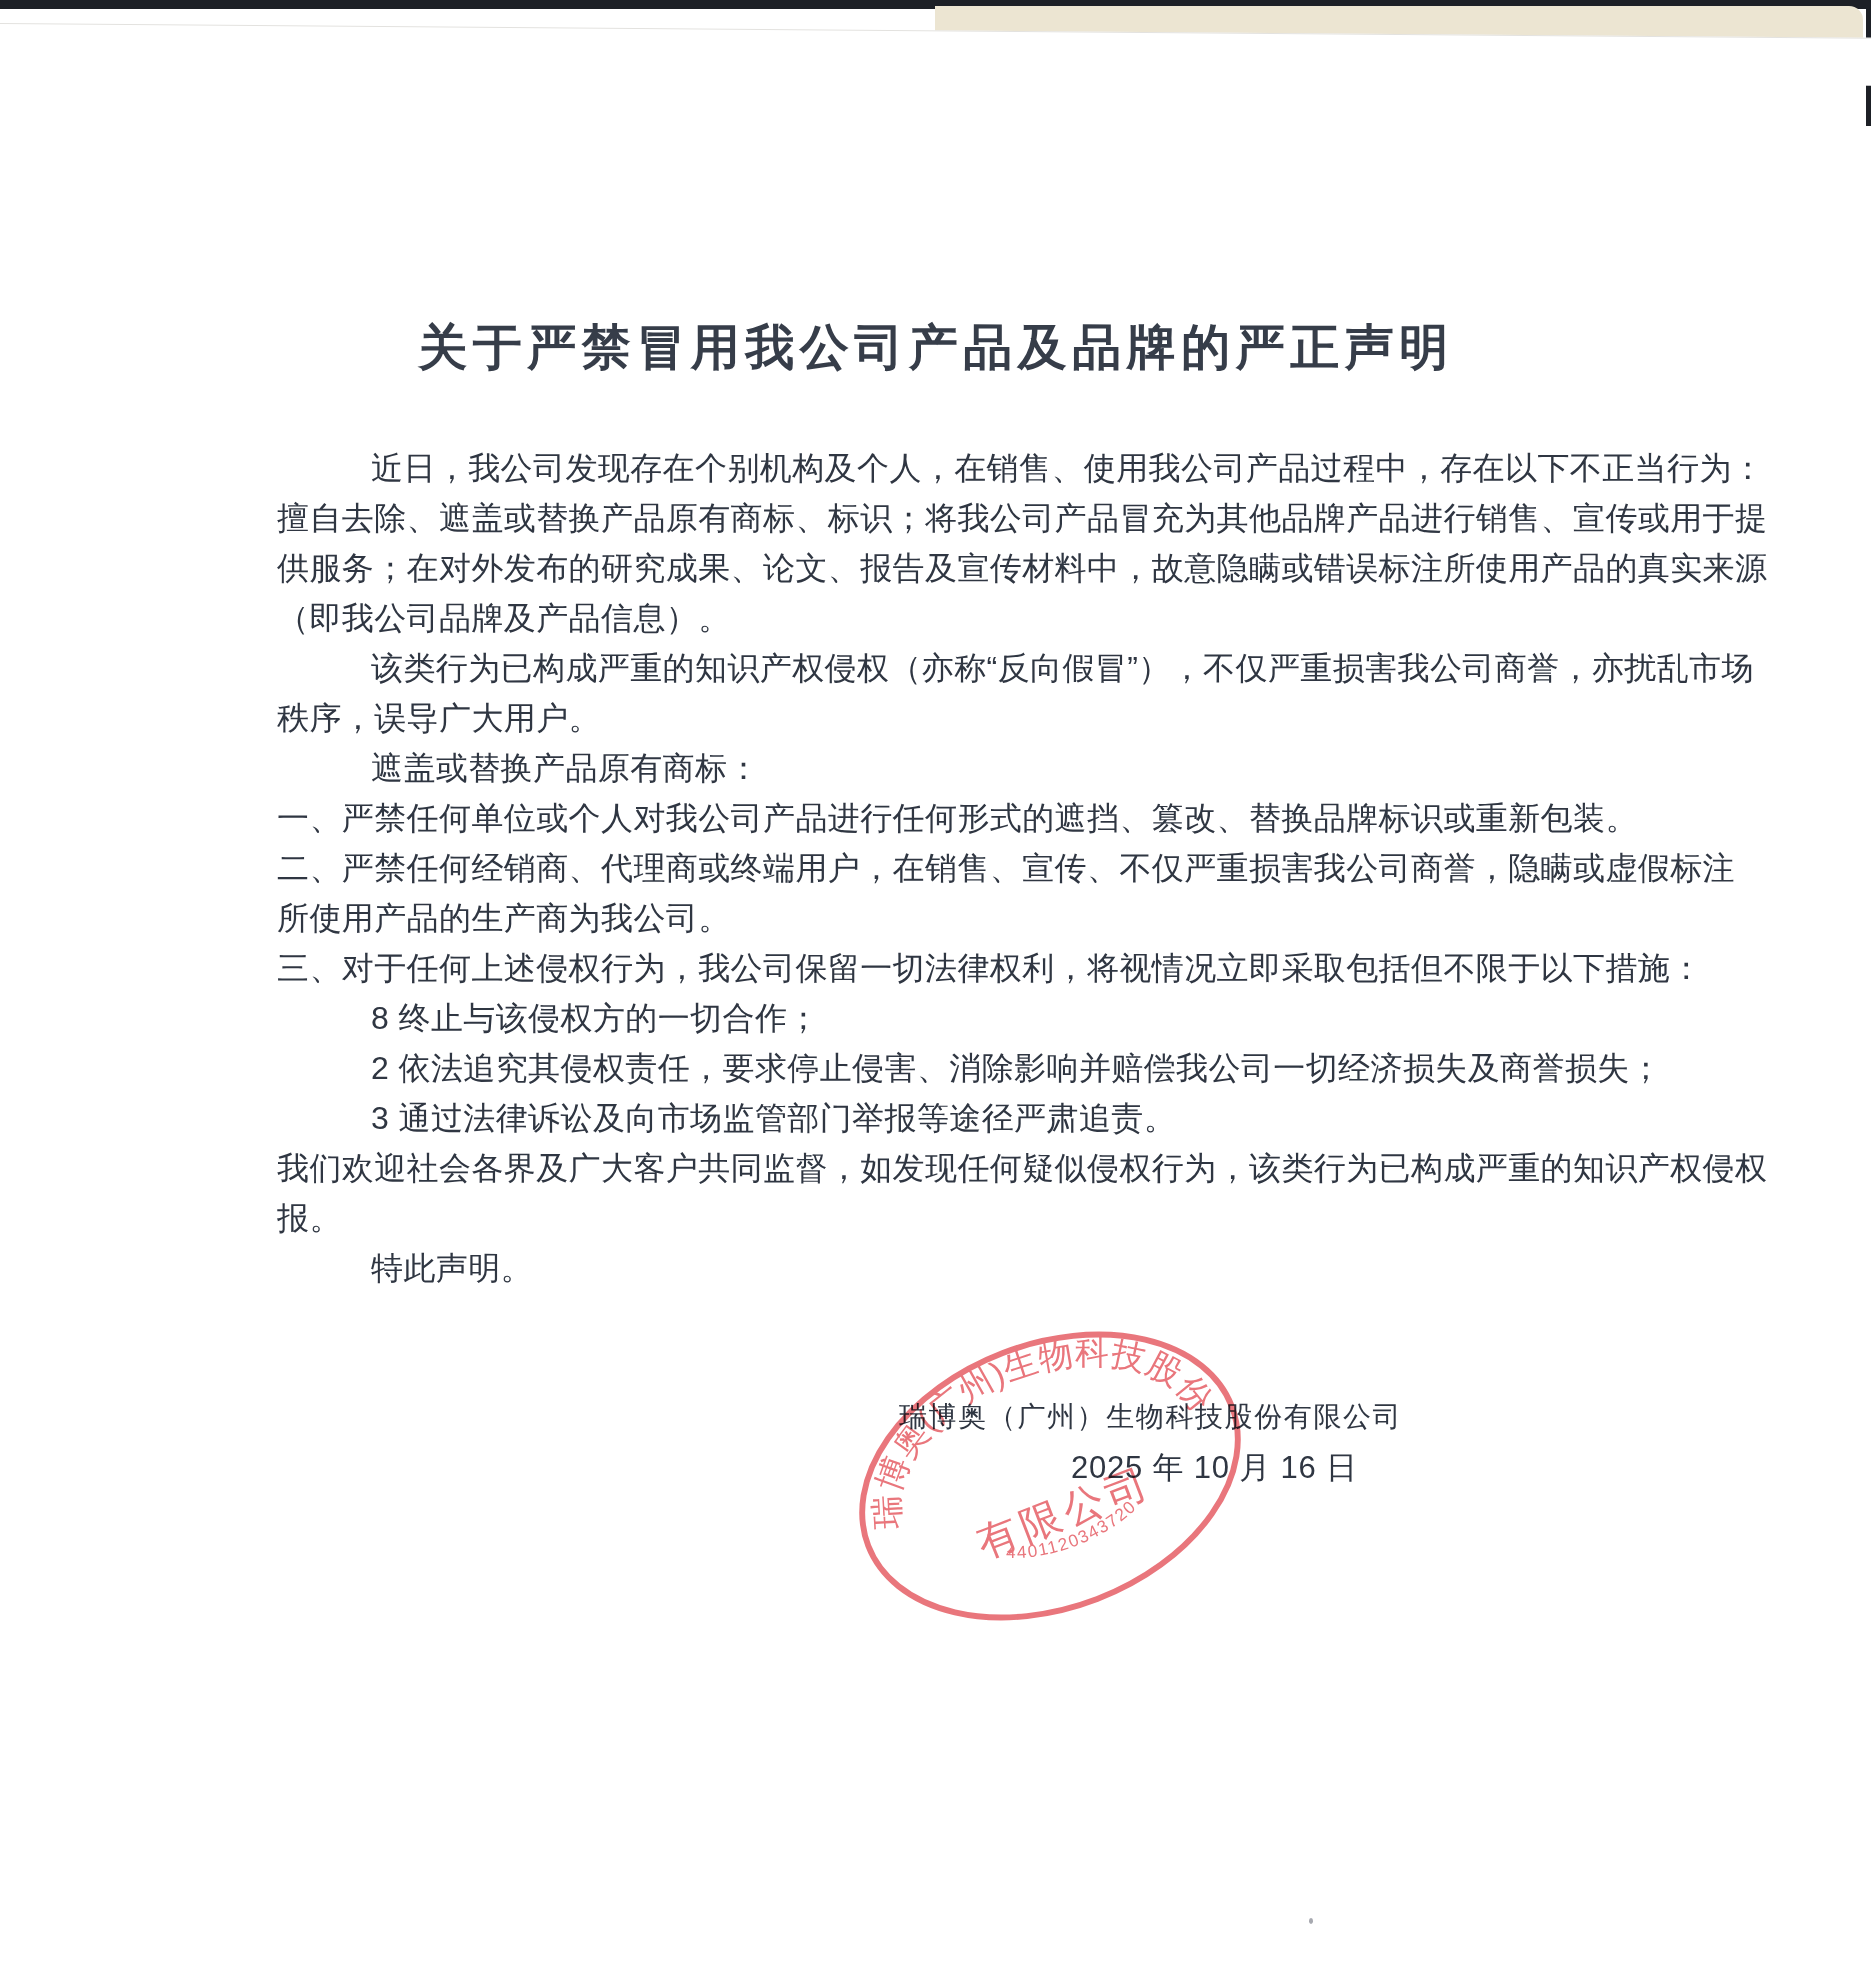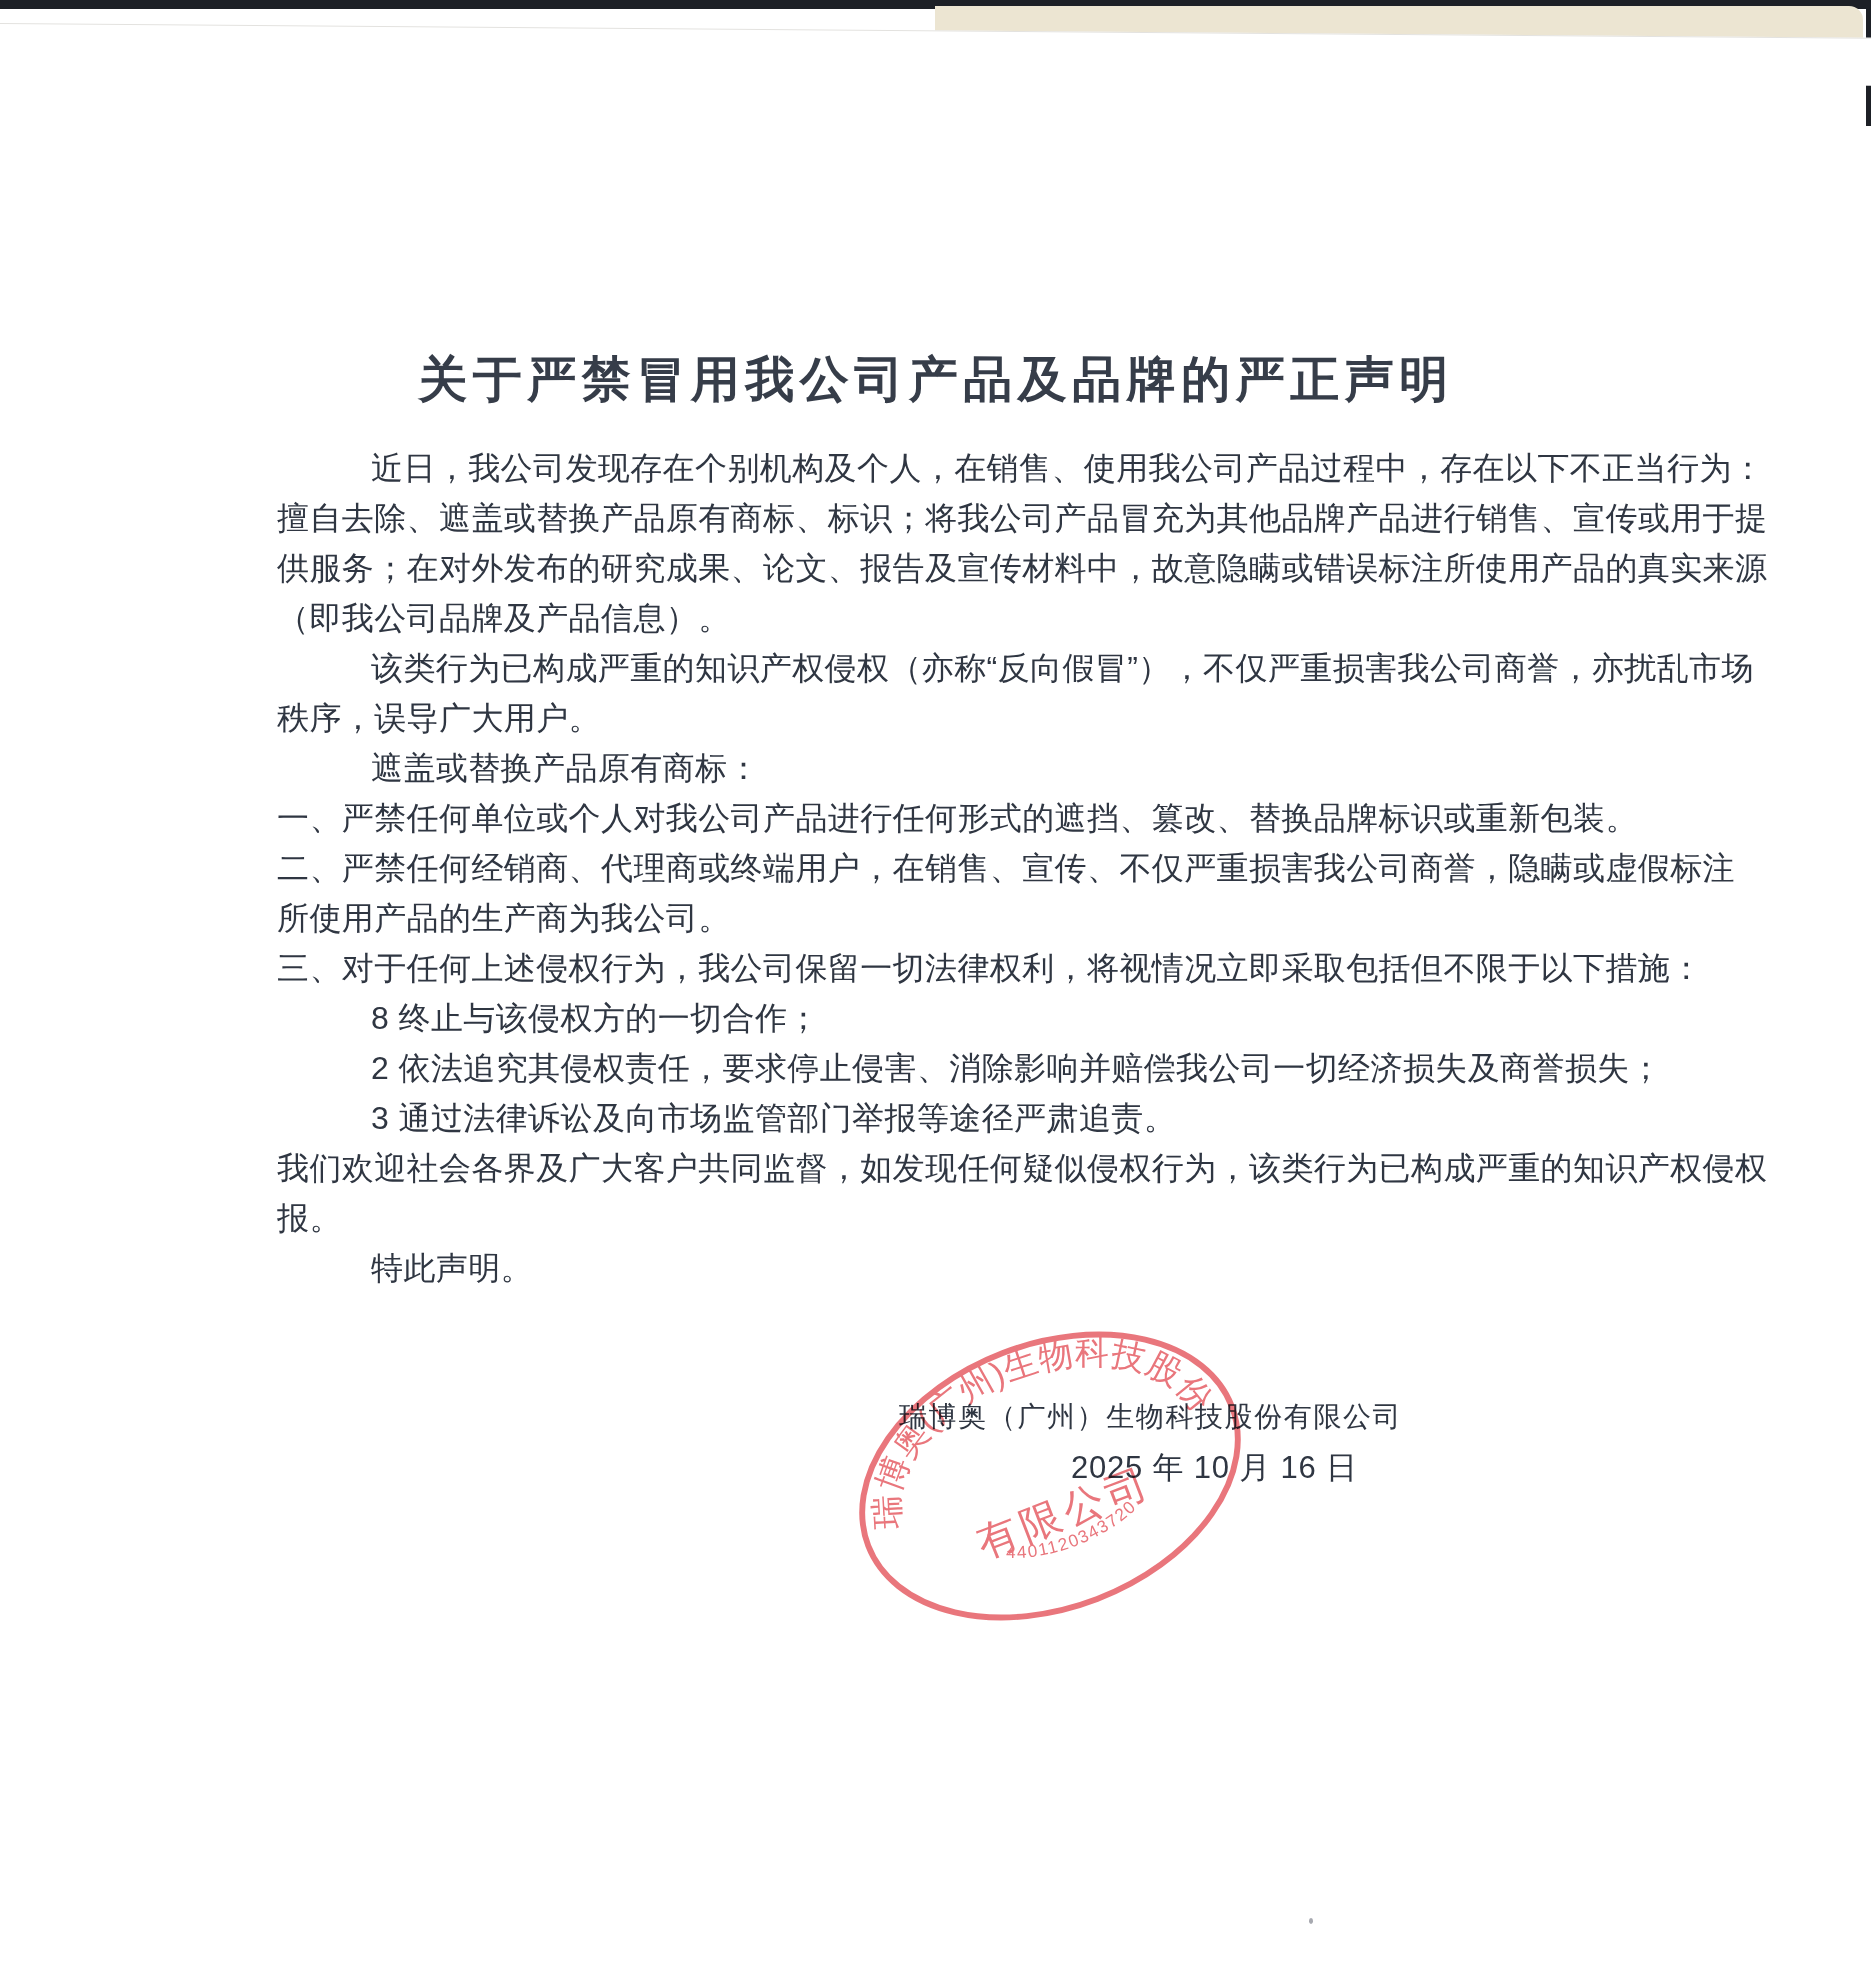--- a/index.html
+++ b/index.html
@@ -20,21 +20,21 @@
     position:absolute;left:-7.9px;top:23px;width:1898px;height:47px;background:#ffffff;
     border-top:0.8px solid #e3e2df;
     transform:rotate(0.45deg);transform-origin:left top;
   }
   .speck{position:absolute;width:3.9px;height:5.5px;background:rgba(60,65,80,.45);border-radius:50%;}
 
   
   .doc-title{
     position:absolute;left:0;top:315px;width:1872px;
     text-align:center;font-size:49px;font-weight:600;letter-spacing:5.5px;
-    color:#363d49;white-space:nowrap;margin-top:32px;
+    color:#363d49;white-space:nowrap;
   }
   .doc-body{position:absolute;left:277px;top:443px;width:1342px;color:#2f3642;}
   .line{height:50px;line-height:50px;font-size:32px;white-space:nowrap;letter-spacing:0.4px;}
   .line.indent{padding-left:94px;}
 
   
   .sig-company{
     position:absolute;left:899px;top:1398px;font-size:28px;letter-spacing:1.6px;
     color:#2f3642;white-space:nowrap;
   }

